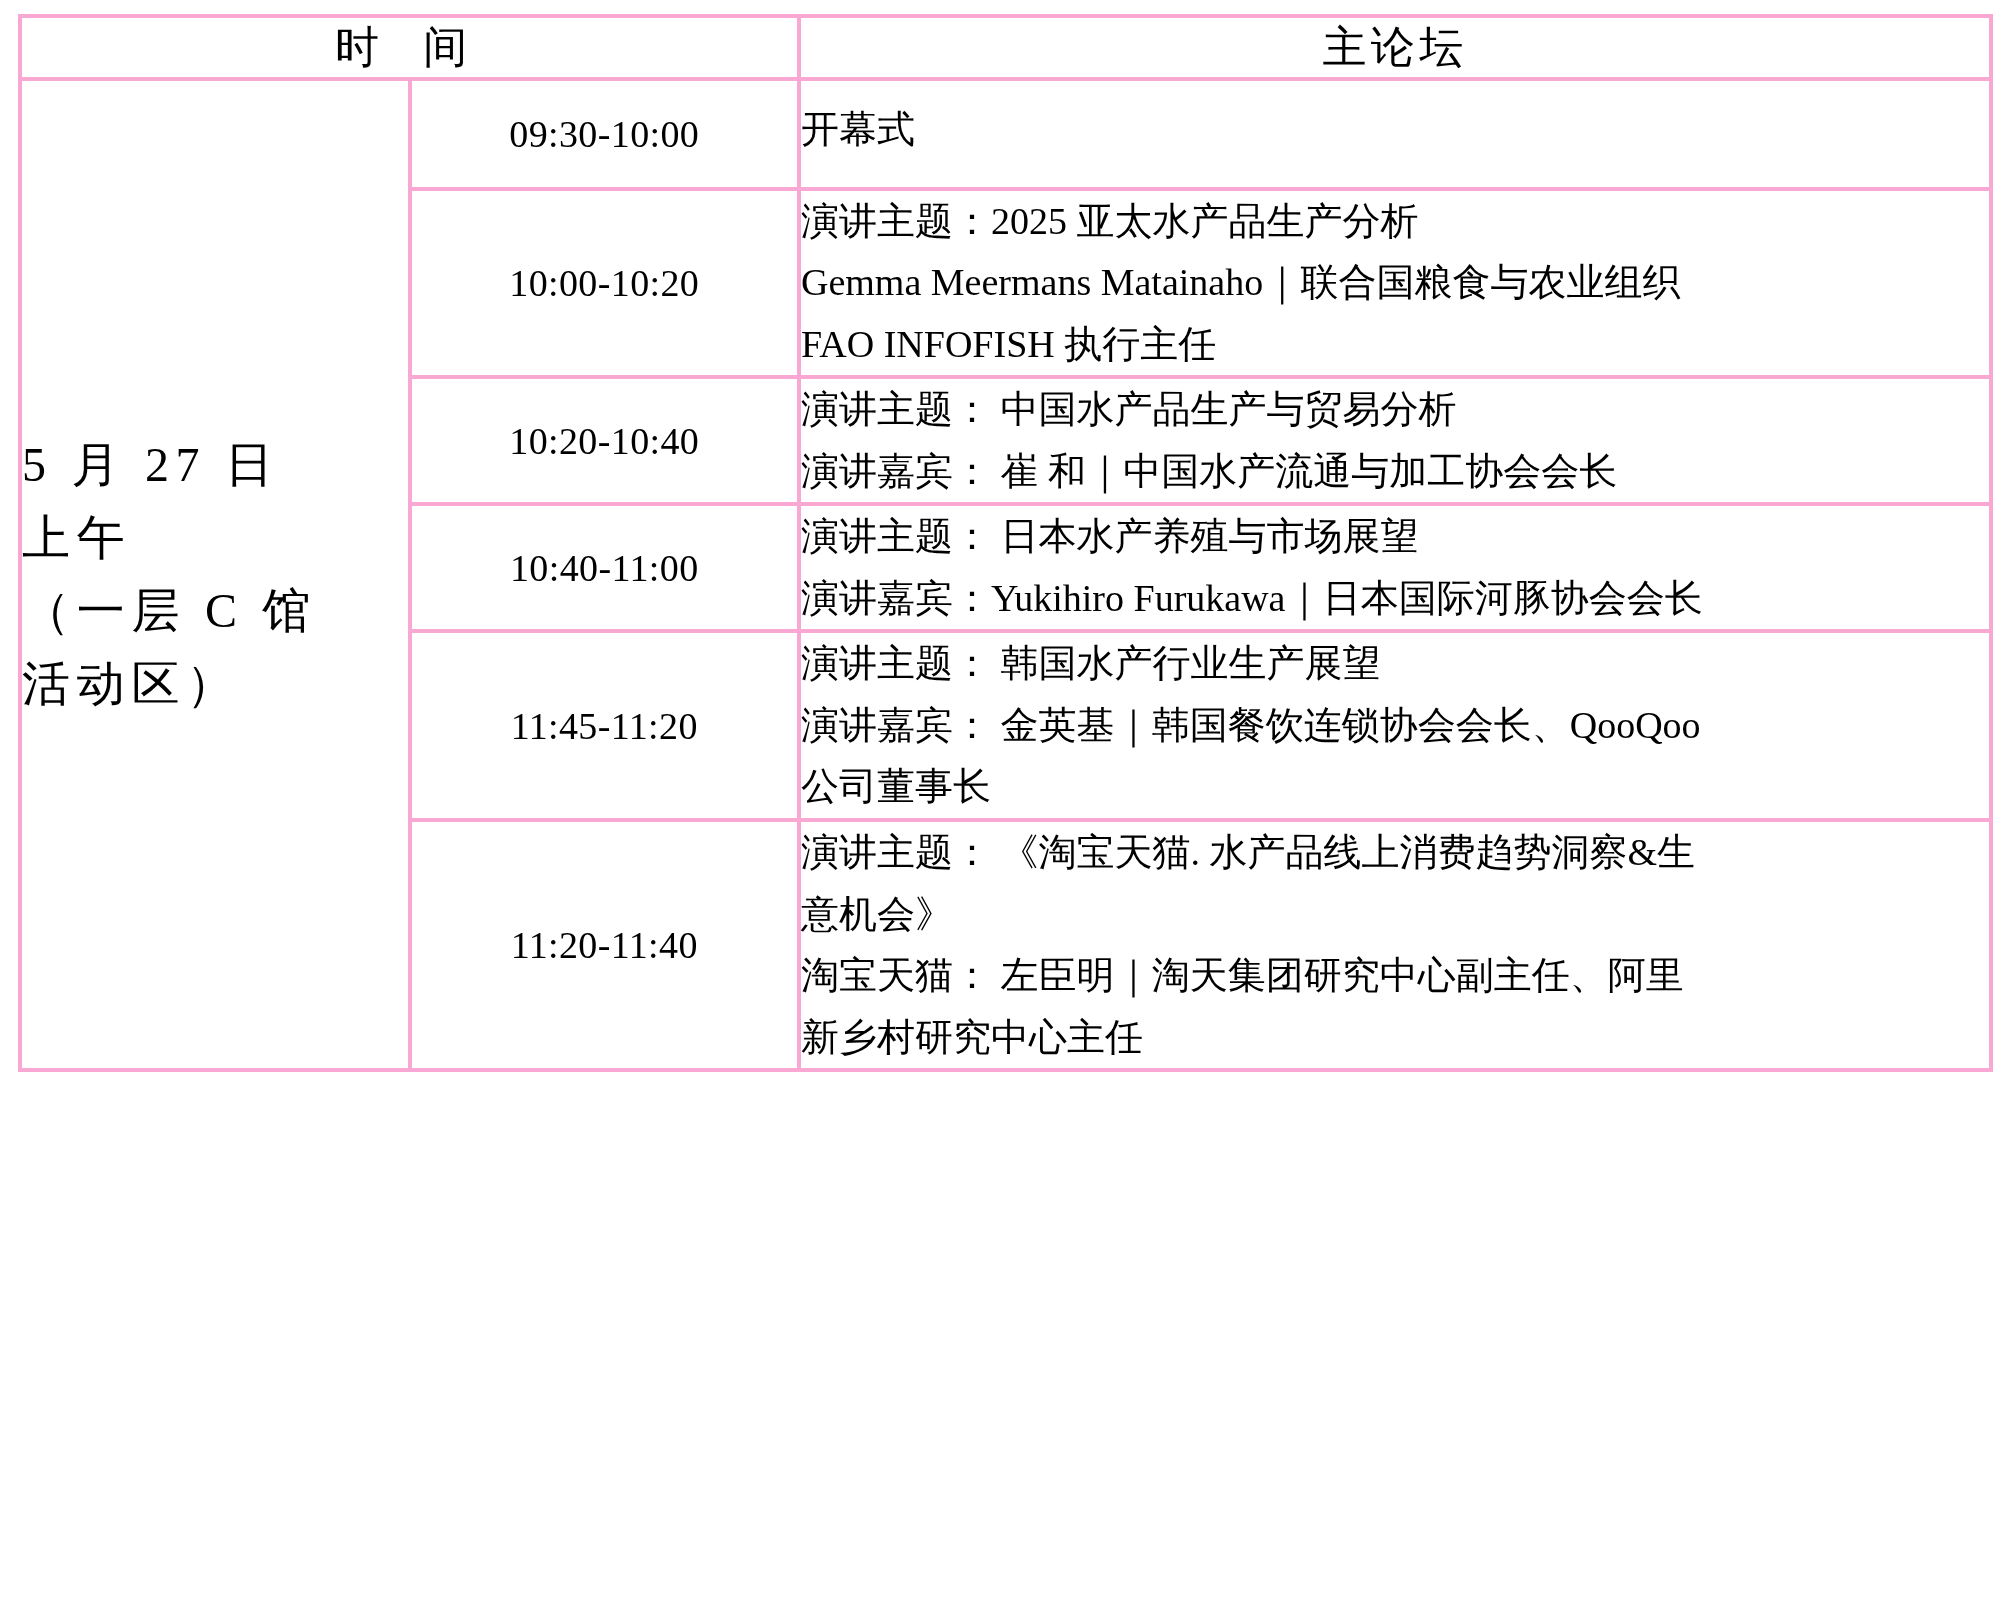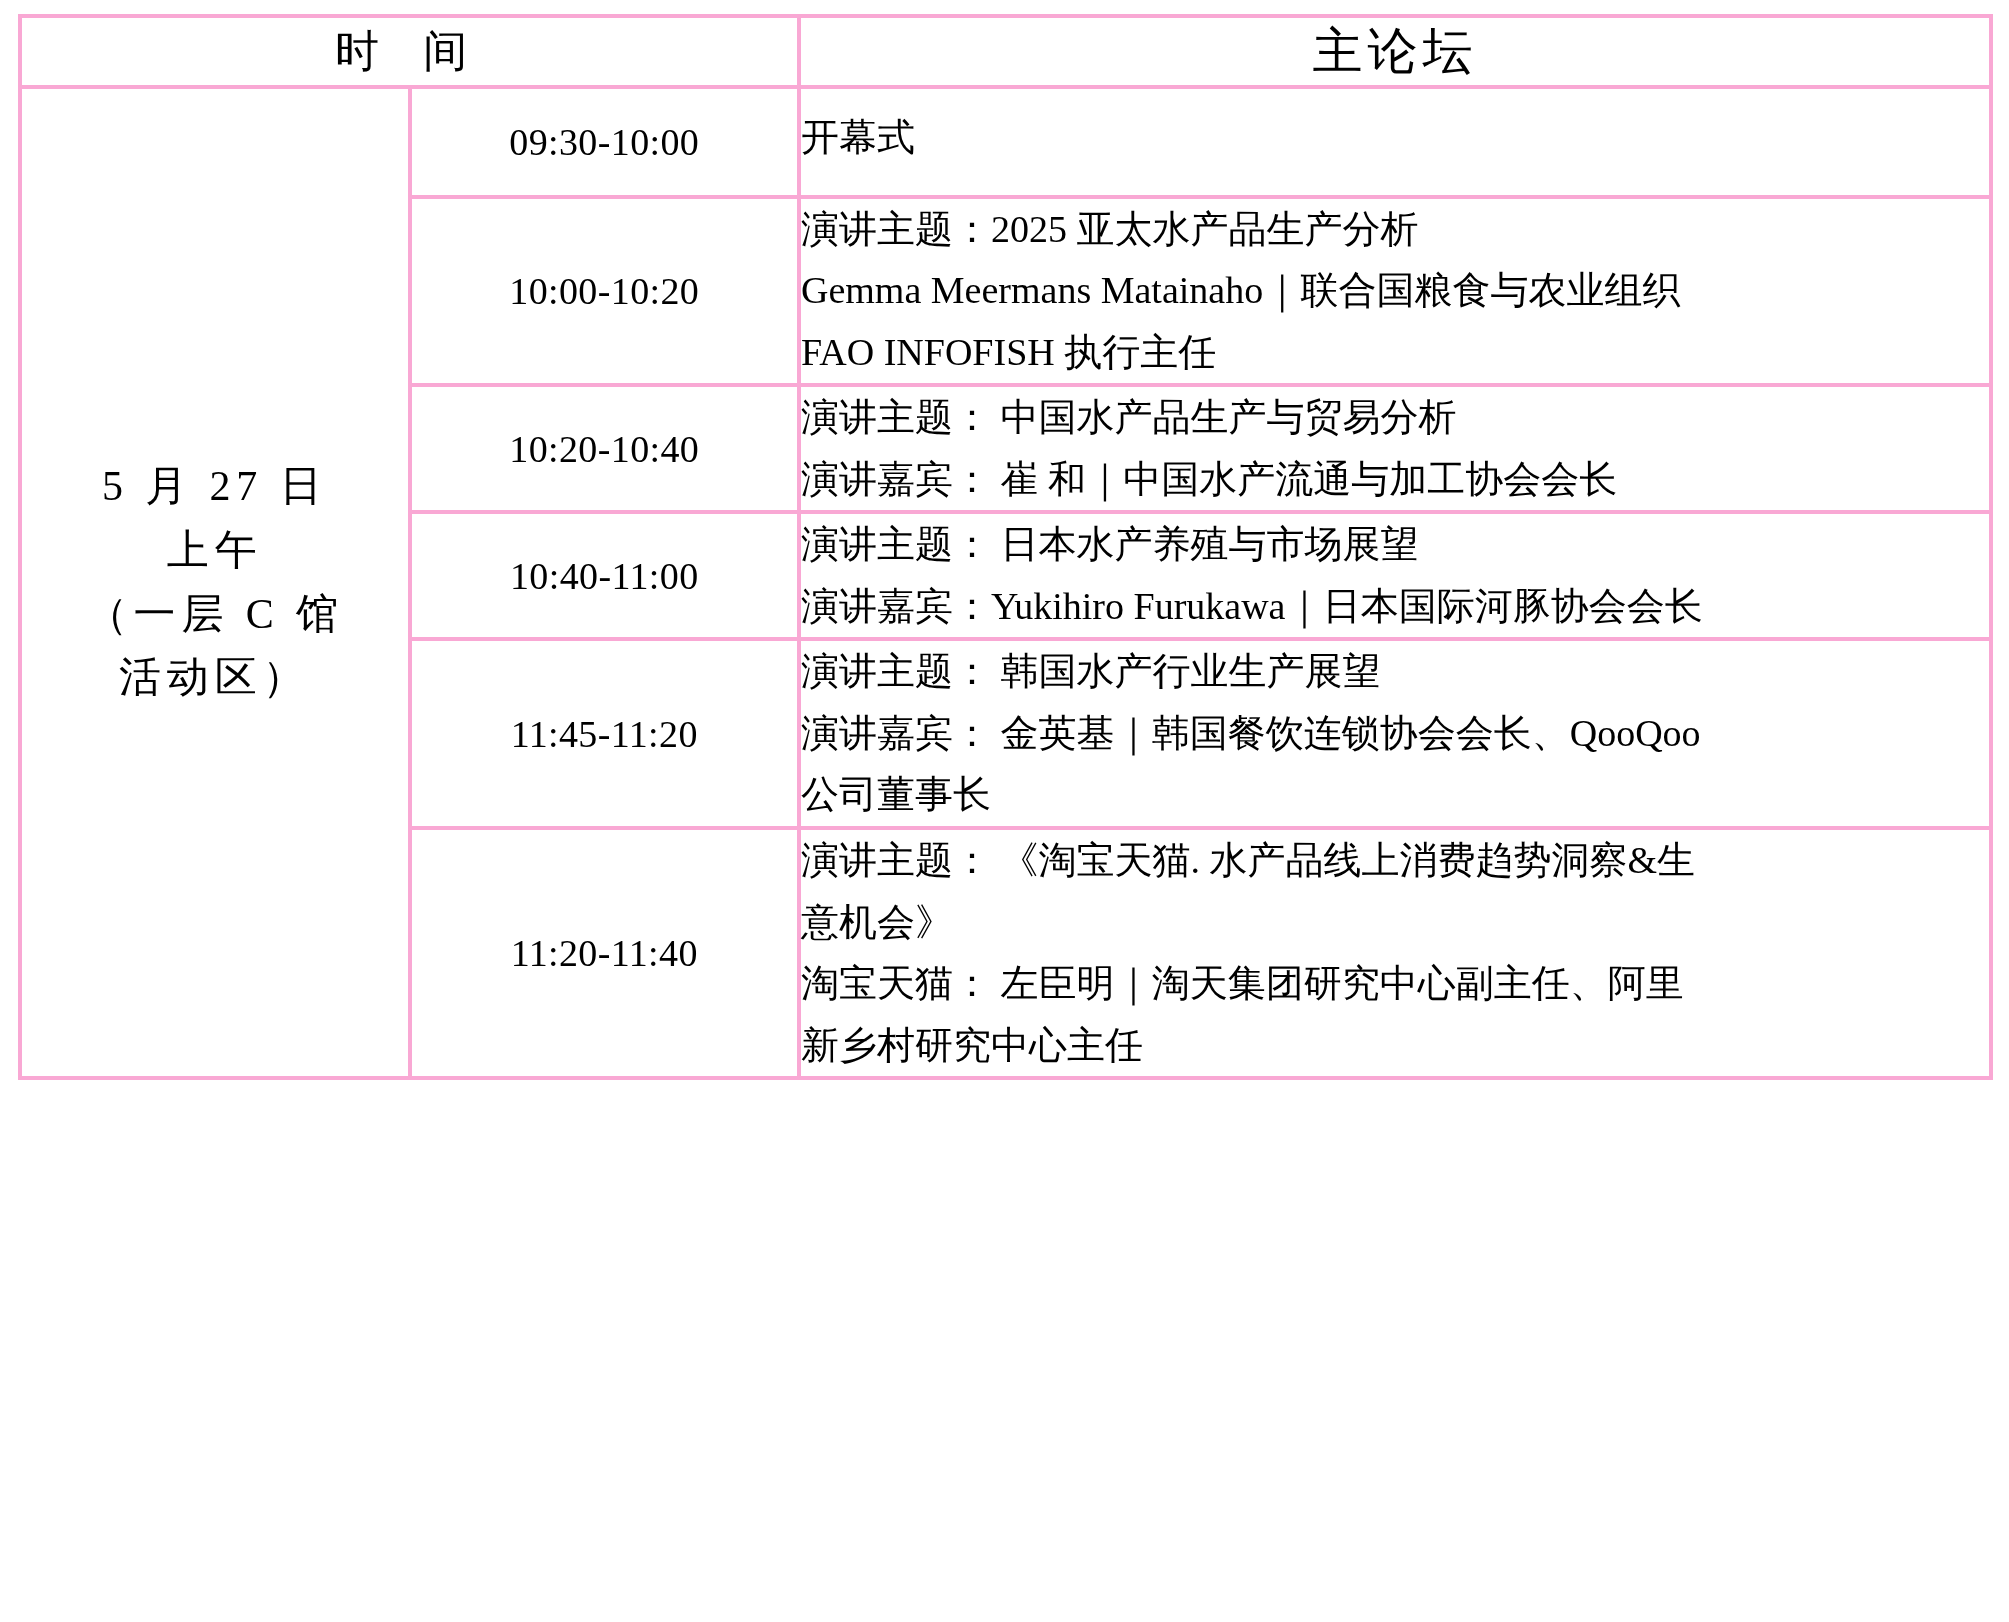--- a/index.html
+++ b/index.html
@@ -35,30 +35,29 @@
   .hdr-time {
     width: 775px;
     text-align: center;
     font-size: 44px;
     font-weight: normal;
     letter-spacing: 0.38em;
     padding: 36px 0 40px 0;
   }
   .hdr-forum {
     text-align: center;
-    font-size: 50px;
+    font-size: 44px;
     font-weight: normal;
     letter-spacing: 0.10em;
     padding: 36px 0 40px 0;
   }
   
   .daycell {
     width: 378px;
-    text-align: center;
-    font-size: 42px;
+    font-size: 48px;
     line-height: 1.52;
     letter-spacing: 0.14em;
     padding: 0 10px;
   }
   .daycell .dline {
     display: block;
     white-space: nowrap;
   }
   
   .timecell {

